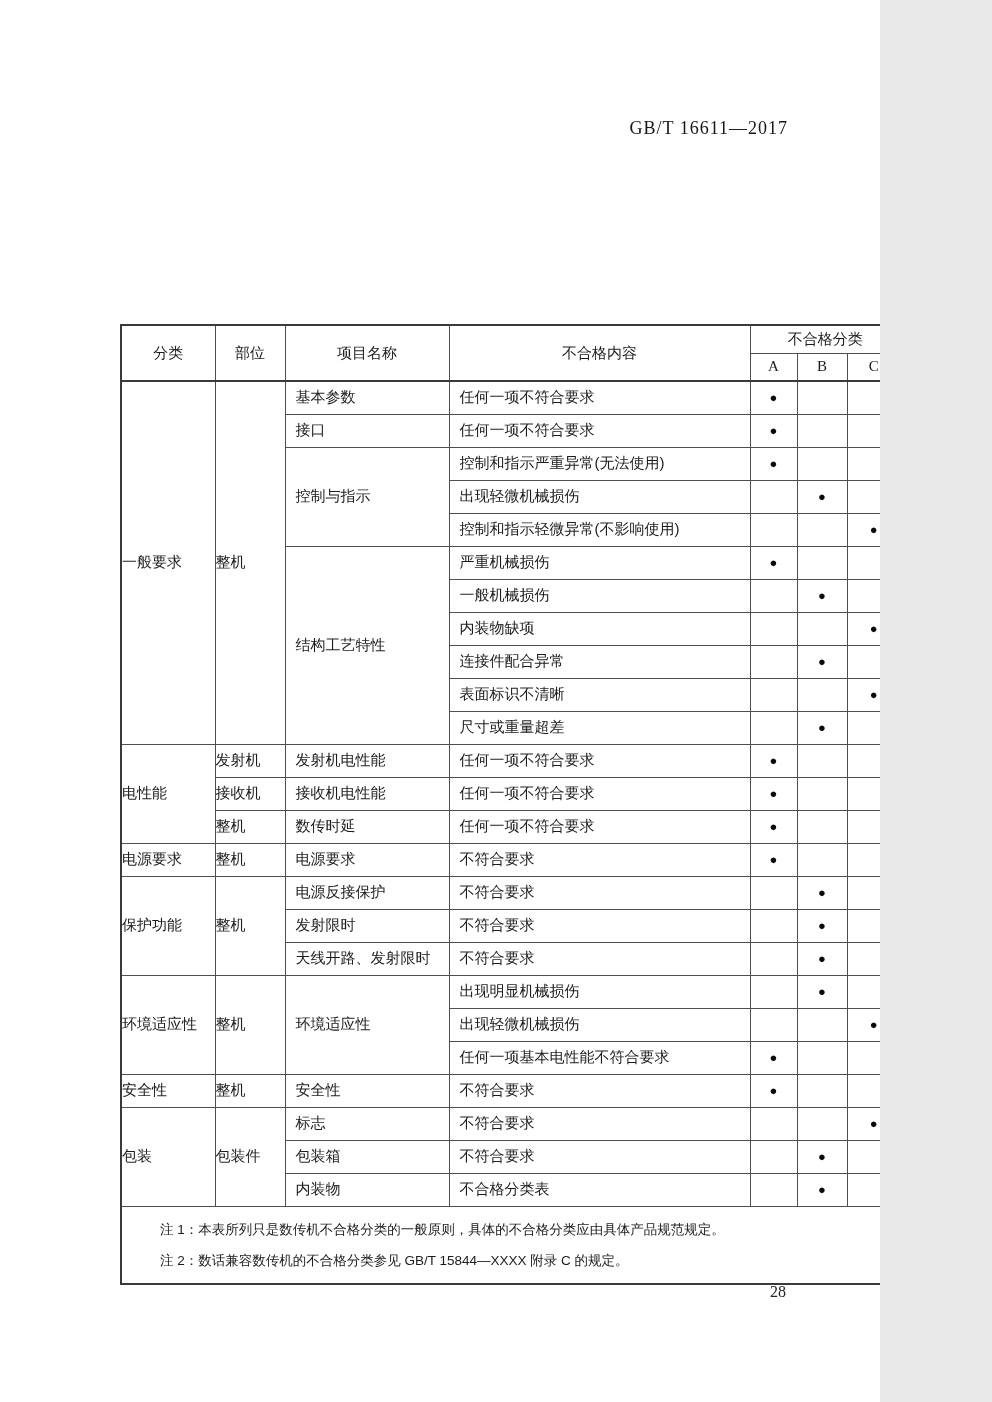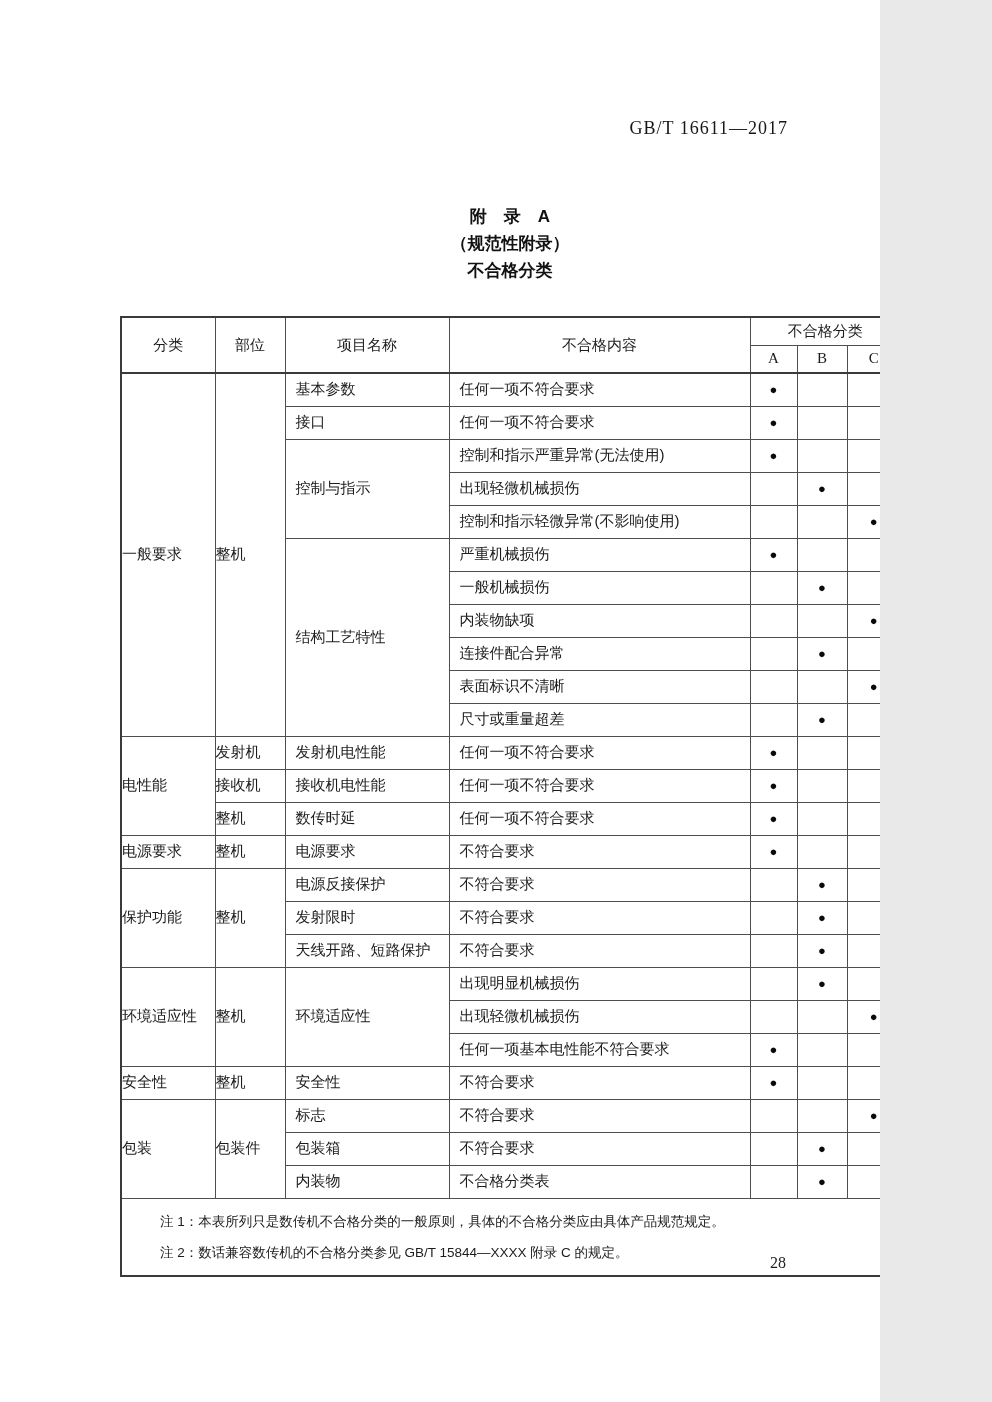--- a/index.html
+++ b/index.html
@@ -17,21 +17,21 @@
   .headings {
     position:absolute; top:203px; left:120px; width:780px;
     text-align:center; font-weight:700; color:#111;
   }
   .headings .h-line { font-size:17px; line-height:27px; }
   .table-caption {
     position:absolute; top:297px; left:120px; width:780px;
     text-align:center; font-weight:700; font-size:12px; color:#111;margin-top:31px;
   }
   table.cls {
-    position:absolute; top:316px; left:120px; width:780px;
+    position:absolute; top:324px; left:120px; width:780px;
     border-collapse:collapse; table-layout:fixed;
     font-size:15px; color:#1c1c1c;
   }
   table.cls col.c-cat  { width:94px; }
   table.cls col.c-part { width:70px; }
   table.cls col.c-item { width:164px; }
   table.cls col.c-cont { width:301px; }
   table.cls col.c-a    { width:47px; }
   table.cls col.c-b    { width:50px; }
   table.cls col.c-c    { width:54px; }
@@ -48,36 +48,31 @@
   table.cls tbody td { height:33px; }
   table.cls td.category, table.cls td.part { text-align:left; }
   table.cls td.item, table.cls td.content { text-align:left; padding-left:10px;margin-left:27px; }
   table.cls td.mark { text-align:center; font-size:13px; line-height:1; color:#0a0a0a; }
   table.cls tfoot td {
     height:78px; font-size:13.5px; padding-left:38px;
     vertical-align:middle; line-height:31px;
     border-top:1px solid #4e4e4e;
   }
   .page-num {
-    position:absolute; top:1254px; right:94px;
+    position:absolute; top:1283px; right:94px;
     font-family:"Liberation Serif", serif; font-size:16px; color:#222;
   }
 </style>
 </head>
 <body>
 
 <div class="page">
 
   <div class="doc-ref">GB/T 16611—2017</div>
 
-  <div class="headings">
-    <div class="h-line">附　录　A</div>
-    <div class="h-line">（规范性附录）</div>
-    <div class="h-line">不合格分类</div>
-  </div>
 
   <div class="table-caption">表 A.1　不合格分类表</div>
 
   <table class="cls">
     <colgroup>
       <col class="c-cat">
         <col class="c-part">
         <col class="c-item">
         <col class="c-cont">
       <col class="c-a">
@@ -215,21 +210,21 @@
           <td class="mark"></td>
         </tr>
         <tr>
           <td class="item" rowspan="1">发射限时</td>
           <td class="content">不符合要求</td>
           <td class="mark"></td>
           <td class="mark"><span>●</span></td>
           <td class="mark"></td>
         </tr>
         <tr>
-          <td class="item" rowspan="1">天线开路、短路保护</td>
+          <td class="item" rowspan="1">天线开路、发射限时</td>
           <td class="content">不符合要求</td>
           <td class="mark"></td>
           <td class="mark"><span>●</span></td>
           <td class="mark"></td>
         </tr>
         <tr>
           <td class="category" rowspan="3">环境适应性</td>
           <td class="part" rowspan="3">整机</td>
           <td class="item" rowspan="3">环境适应性</td>
           <td class="content">出现明显机械损伤</td>

